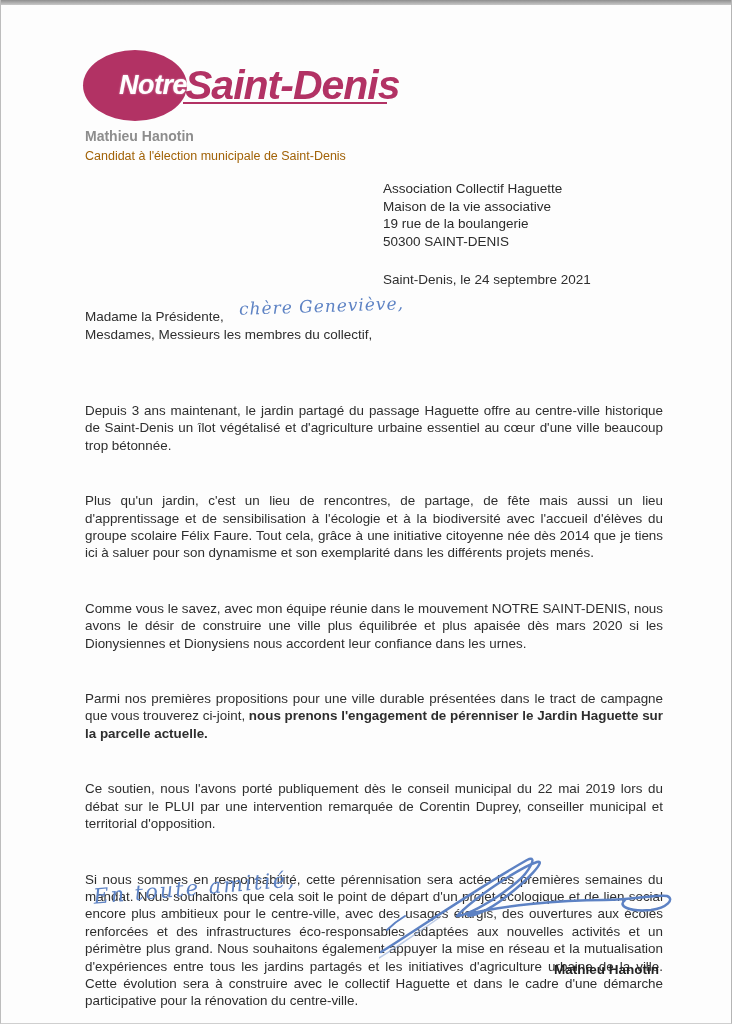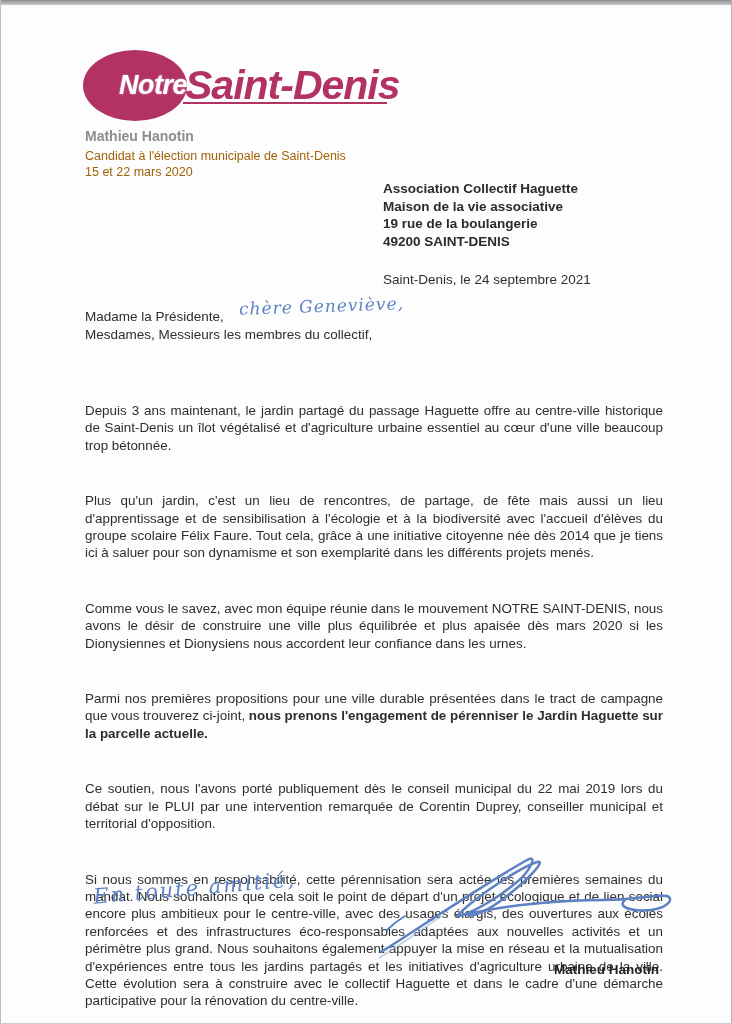--- a/index.html
+++ b/index.html
@@ -41,21 +41,21 @@
   .logo-underline {
     position: absolute; left: 182px; top: 102px;
     width: 204px; height: 0; border-top: 2px solid #b23264;
   }
   .sender { position: absolute; left: 84px; top: 128px; }
   .sender .name { font-size: 14px; font-weight: bold; color: #8d8d8d; margin-bottom: 4px; }
   .sender .sub { font-size: 12.5px; color: #a16207; line-height: 16px; }
   
   .recipient {
     position: absolute; left: 382px; top: 180px;
-    font-size: 13.5px; font-weight: bold; line-height: 17.5px; color: #2b2b2b;
+    font-size: 13.5px; font-weight: normal; line-height: 17.5px; color: #2b2b2b;
   }
   .dateline {
     position: absolute; left: 382px; top: 272px;
     font-size: 13.5px; color: #2e2e2e;
   }
   
   .salutation {
     position: absolute; left: 84px; top: 308px;
     font-size: 13.5px; line-height: 17.5px;
   }
@@ -91,28 +91,27 @@
 
   <div class="logo-circle">
     <span>Notre</span>
   </div>
   <div class="logo-wordmark">Saint-Denis</div>
   <div class="logo-underline"></div>
 
   <div class="sender">
     <div class="name">Mathieu Hanotin</div>
     <div class="sub">Candidat à l'élection municipale de Saint-Denis</div>
-    <div class="sub">15 et 22 mars 2020</div>
   </div>
 
   <div class="recipient">
     <div>Association Collectif Haguette</div>
     <div>Maison de la vie associative</div>
     <div>19 rue de la boulangerie</div>
-    <div>49200 SAINT-DENIS</div>
+    <div>50300 SAINT-DENIS</div>
   </div>
 
   <div class="dateline">Saint-Denis, le 24 septembre 2021</div>
 
   <div class="salutation">
     <div>Madame la Présidente,</div>
     <div>Mesdames, Messieurs les membres du collectif,</div>
   </div>
   <div class="hand hand-note">chère Geneviève,</div>
 

